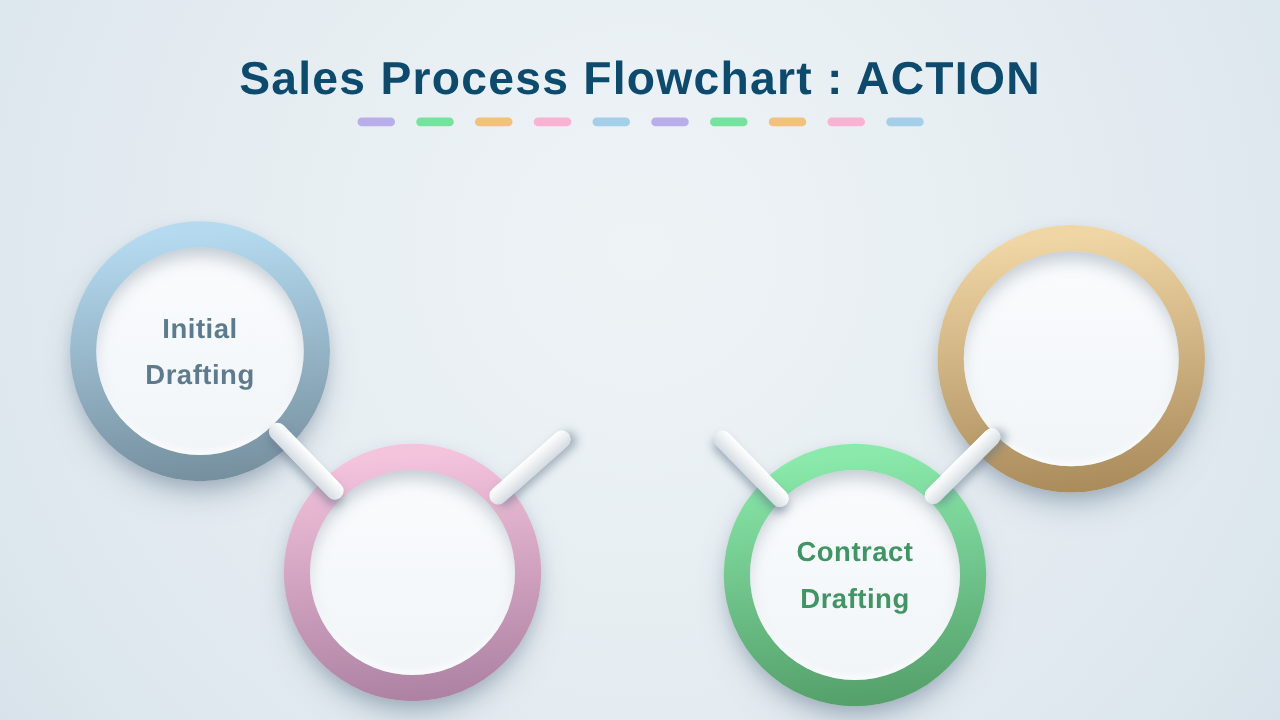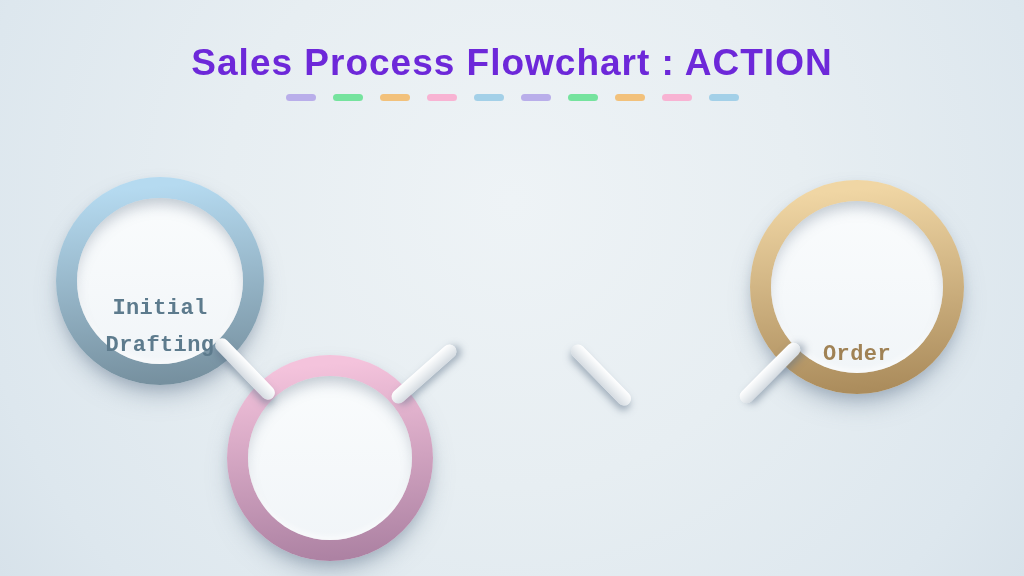--- a/index.html
+++ b/index.html
@@ -45,21 +45,21 @@
     box-shadow: 0 14px 24px -6px rgba(103,124,145,0.50), 0 4px 10px rgba(110,130,150,0.18);
     display: flex; align-items: center; justify-content: center;
   }
   .inner {
     width: calc(100% - 42px);
     height: calc(100% - 42px);
     border-radius: 50%;
     background: linear-gradient(180deg, #fafcfd 0%, #f1f5f8 100%);
     box-shadow: inset 0 10px 14px -4px rgba(112,128,148,0.42),
                 inset 0 -3px 6px rgba(255,255,255,0.7);
-    display: flex; align-items: flex-end; justify-content: center; font-family: Liberation Mono, monospace;
+    display: flex; align-items: center; justify-content: center;
   }
   .label {
     color: var(--text-color);
     font-size: 22px;
     font-weight: bold;
     letter-spacing: 0.4px;
     line-height: 37px;
     text-align: center;
   }
   .label span { display: block; }
@@ -83,21 +83,21 @@
   .c1 { left: 205px;   top: 362px; width: 80px; transform: rotate(46deg); }
   .c2 { left: 383px;   top: 367px; width: 82px; transform: rotate(-41.5deg); }
   .c3 { left: 561px;   top: 368px; width: 80px; transform: rotate(45.7deg); }
   .c4 { left: 730px;   top: 366px; width: 80px; transform: rotate(-45deg); }
 </style>
 </head>
 <body>
 
 <div class="slide">
 
-  <div class="page-title" style="color: #6d28d9;">Sales Process Flowchart : ACTION</div>
+  <div class="page-title" style="color: #0c4a6e;">Sales Process Flowchart : ACTION</div>
 
   <div class="title-divider">
       <span class="dash" style="background: rgb(185, 174, 234);"></span>
       <span class="dash" style="background: rgb(117, 227, 158);"></span>
       <span class="dash" style="background: rgb(242, 193, 123);"></span>
       <span class="dash" style="background: rgb(248, 179, 211);"></span>
       <span class="dash" style="background: rgb(163, 208, 232);"></span>
       <span class="dash" style="background: rgb(185, 174, 234);"></span>
       <span class="dash" style="background: rgb(117, 227, 158);"></span>
       <span class="dash" style="background: rgb(242, 193, 123);"></span>
@@ -124,24 +124,33 @@
   <div class="node node-2" style="--ring-top: #f4c3dc; --ring-bottom: #ad82a3; --text-color: #966a8d;">
     <div class="ring">
       <div class="inner">
         <div class="label">
         </div>
       </div>
     </div>
   </div>
 
 
+  <div class="node node-4" style="--ring-top: #8ae9ab; --ring-bottom: #55a06b; --text-color: #3f9563;">
+    <div class="ring">
+      <div class="inner">
+        <div class="label">
+          <span>Contract</span>
+          <span>Drafting</span>
+        </div>
+      </div>
+    </div>
+  </div>
 
   <div class="node node-5" style="--ring-top: #f0d6a4; --ring-bottom: #ab8c5c; --text-color: #a08255;">
     <div class="ring">
       <div class="inner">
         <div class="label">
-          <span>Order</span>
         </div>
       </div>
     </div>
   </div>
 
 </div>
 
 </body></html>

